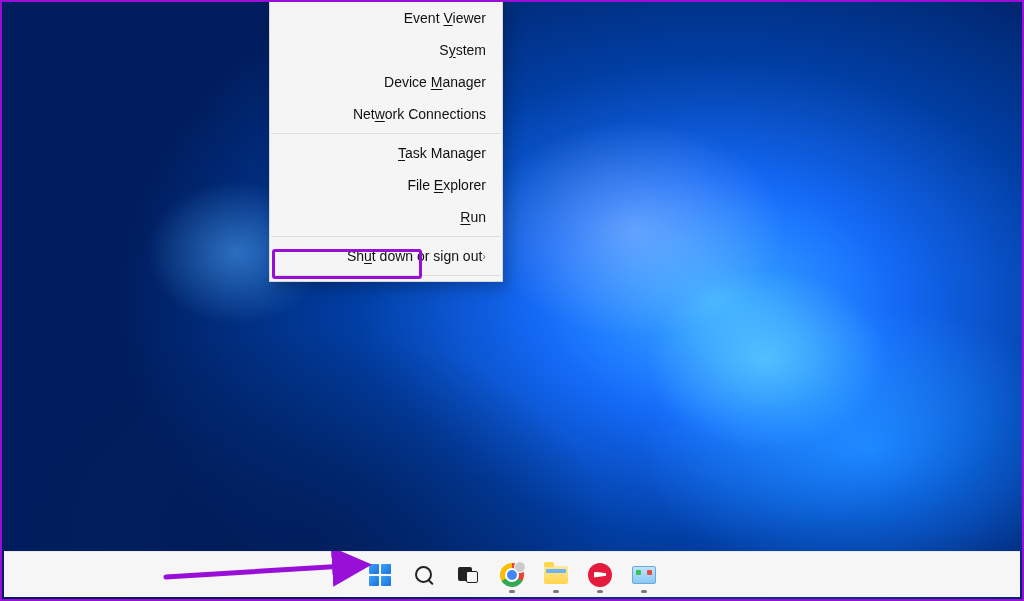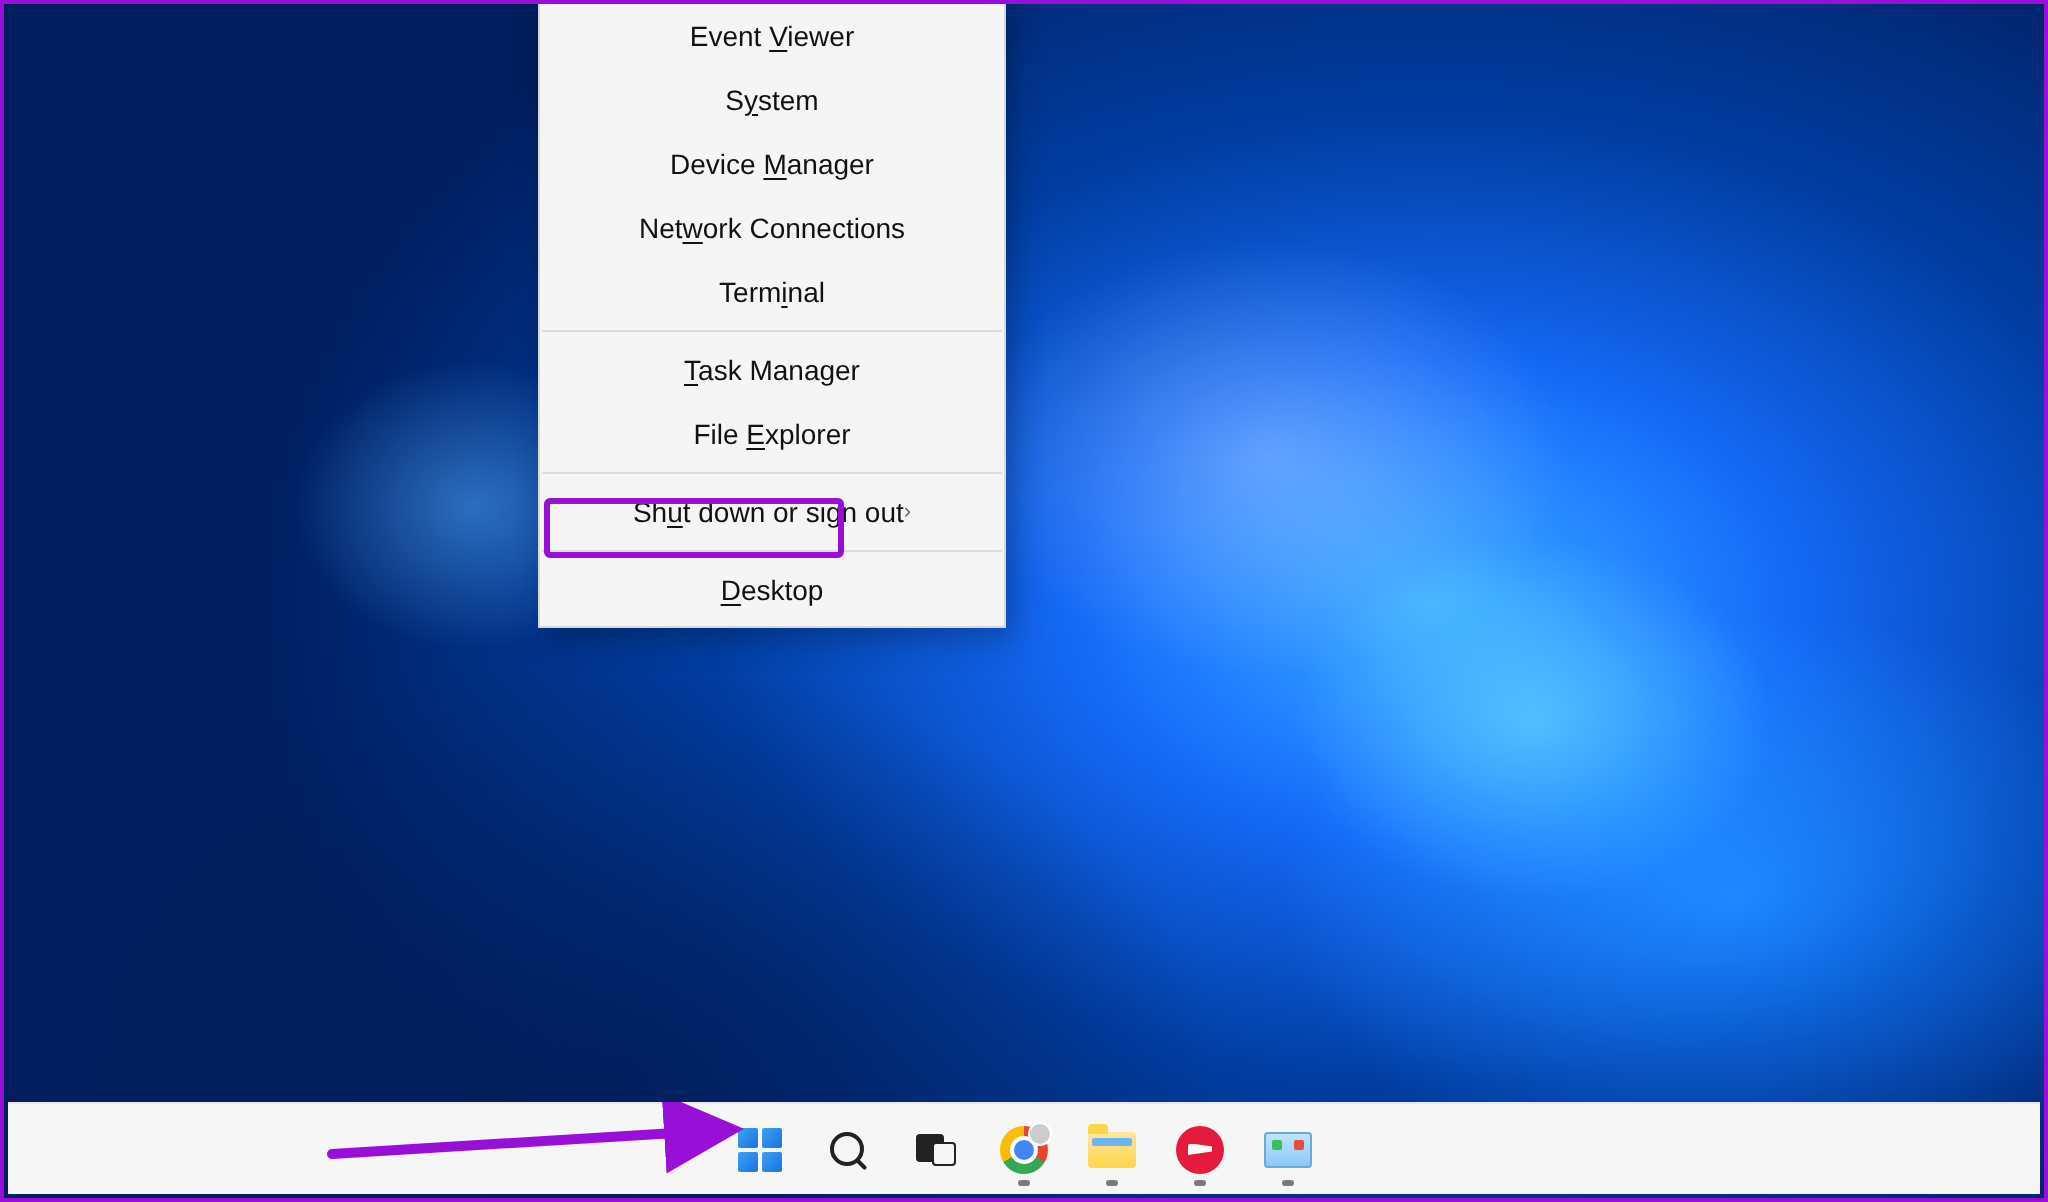--- a/index.html
+++ b/index.html
@@ -243,21 +243,21 @@
       box-shadow: 4px 6px 14px rgba(0,0,0,0.25);
       z-index: 20;
       padding: 2px 0;
       font-size: 14px;
       color: #111;
     }
     .cm-item {
       padding: 8px 16px;
       cursor: default;
       display: flex;
-      justify-content: center;
+      justify-content: flex-end;
       align-items: center;
     }
     .cm-sep {
       height: 1px;
       background: #dcdcdc;
       margin: 3px 1px;
     }
     .cm-chevron {
       font-size: 11px;
       color: #666;
@@ -288,39 +288,36 @@
     </div>
     <div class="cm-item">
       <span>S<span class="uline">y</span>stem</span>
     </div>
     <div class="cm-item">
       <span>Device <span class="uline">M</span>anager</span>
     </div>
     <div class="cm-item">
       <span>Net<span class="uline">w</span>ork Connections</span>
     </div>
-    <div class="cm-item">
-      <span>Term<span class="uline">i</span>nal</span>
-    </div>
     <div class="cm-sep"></div>
     <div class="cm-item">
       <span><span class="uline">T</span>ask Manager</span>
     </div>
     <div class="cm-item">
       <span>File <span class="uline">E</span>xplorer</span>
+    </div>
+    <div class="cm-item">
+      <span><span class="uline">R</span>un</span>
     </div>
     <div class="cm-sep"></div>
     <div class="cm-item">
       <span>Sh<span class="uline">u</span>t down or sign out</span>
       <span class="cm-chevron">›</span>
     </div>
     <div class="cm-sep"></div>
-    <div class="cm-item">
-      <span><span class="uline">D</span>esktop</span>
-    </div>
   </div>
 
 <div class="highlight-box"></div>
 
 <svg class="annotation-arrow" viewBox="0 0 210 36">
   <defs>
     <marker id="arrowhead" markerWidth="8" markerHeight="8" refX="6" refY="4" orient="auto">
       <path d="M0,0 L8,4 L0,8 Z" fill="#9810d8"></path>
     </marker>
   </defs>

